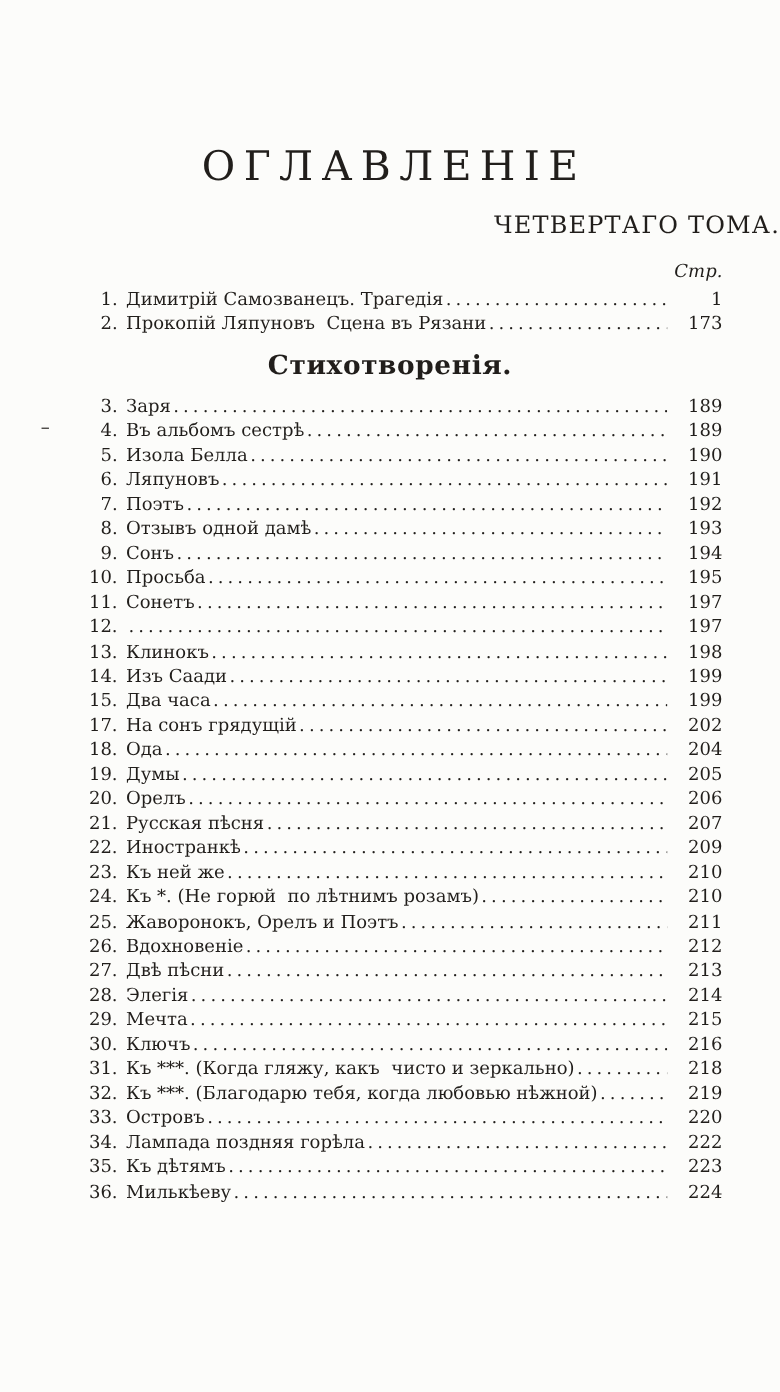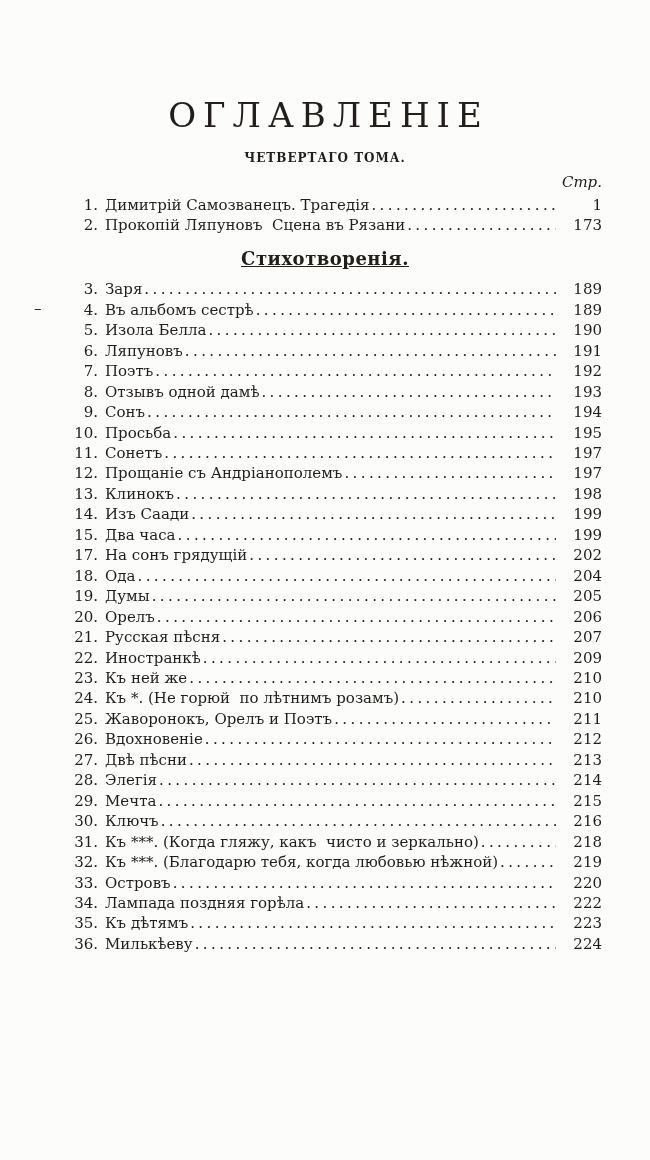--- a/index.html
+++ b/index.html
@@ -8,44 +8,44 @@
     background: #e9e9e7;
   }
   .page {
     width: 650px;
     height: 1160px;
     margin: 0 auto;
     background: #fcfcfa;
     color: #211e1b;
     font-family: "DejaVu Serif", serif;
     box-sizing: border-box;
-    padding-top: 96px;
+    padding-top: 120px;
     overflow: hidden;
     position: relative;
   }
   .title {
     margin: 0;
     text-align: center;
     font-size: 34px;
     font-weight: normal;
     letter-spacing: 7px;
     text-indent: 7px;
     line-height: 1.15;
     white-space: nowrap;
   }
   .subtitle {
     margin: 16px 0 0 0;
-    text-align: center;
-    font-size: 12px;
-    font-weight: bold;
+    text-align: right;
+    font-size: 20px;
+    font-weight: normal;
     letter-spacing: 1px;
     line-height: 1.2;
   }
   .str-row {
-    margin-top: 8px;
+    margin-top: 18px;
     padding-right: 48px;
     text-align: right;
     font-style: italic;
     font-size: 15px;
     line-height: 1.3;
   }
   .list {
     padding-left: 64px;
     padding-right: 48px;
   }
@@ -81,25 +81,24 @@
     letter-spacing: 3.4px;
   }
   .pg {
     flex: 0 0 36px;
     text-align: right;
     margin-left: 6px;
   }
   .section-heading {
     margin: 12px 0 0 0;
     text-align: center;
-    font-size: 18px;
+    font-size: 22px;
     font-weight: bold;
     letter-spacing: 0.5px;
     line-height: 1.25;
-    text-decoration: underline;
   }
   .mark {
     position: absolute;
     left: -30px;
     top: -2px;
     font-size: 15px;
   }
 </style>
 </head>
 <body>
@@ -177,21 +176,20 @@
         <span class="pg">195</span>
       </div>
       <div class="toc-row">
         <span class="num">11.</span>
         <span class="title-text">Сонетъ</span>
         <span class="leader"></span>
         <span class="pg">197</span>
       </div>
       <div class="toc-row">
         <span class="num">12.</span>
-        <span class="title-text">Прощаніе съ Андріанополемъ</span>
         <span class="leader"></span>
         <span class="pg">197</span>
       </div>
       <div class="toc-row">
         <span class="num">13.</span>
         <span class="title-text">Клинокъ</span>
         <span class="leader"></span>
         <span class="pg">198</span>
       </div>
       <div class="toc-row">

